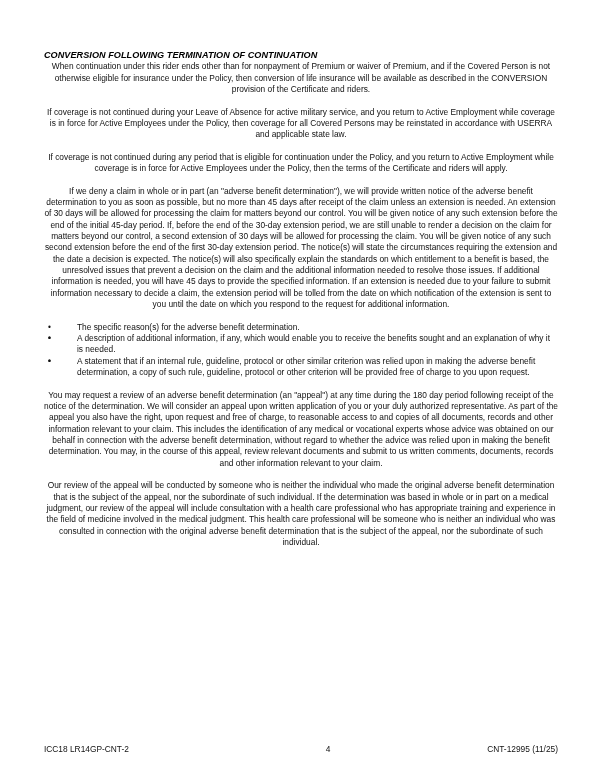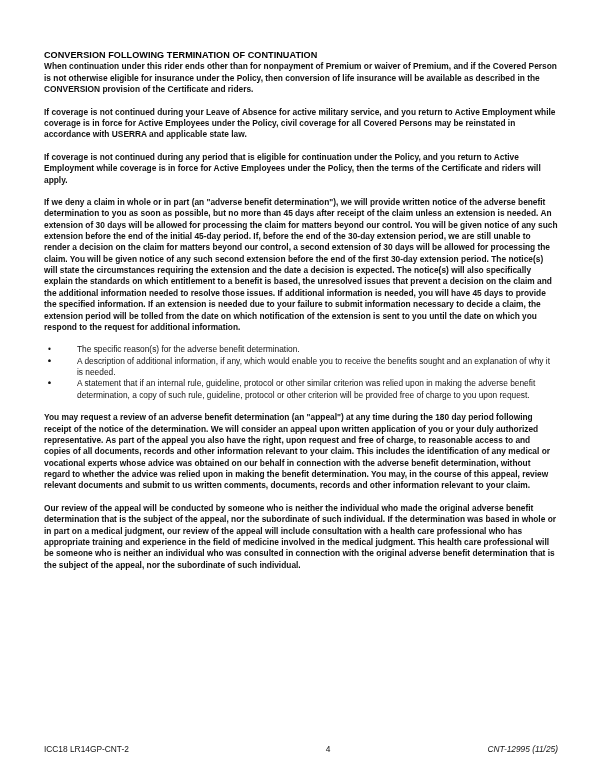--- a/index.html
+++ b/index.html
@@ -29,30 +29,30 @@
     width: 514px;
   }
   h2.section-heading {
     font-size: 9.1px;
     line-height: 11.4px;
     font-weight: bold;
     margin: 0;
     padding: 0;
     letter-spacing: 0.05px;
     color: #000000;
+    font-style: italic;
   }
   p.body-text {
     font-size: 8.35px;
     line-height: 11.35px;
     margin: 0;
     padding: 0;
-    text-align: left;
+    text-align: center;
     color: #111111;
     letter-spacing: 0.005px;
-    font-weight: bold;
   }
   .gap {
     height: 11.2px;
   }
   ul.bullet-list {
     margin: 0;
     padding: 0;
     list-style: none;
   }
   ul.bullet-list li {
@@ -86,35 +86,34 @@
     flex: 0 0 auto;
     text-align: left;
   }
   .footer .f-center {
     flex: 1 1 auto;
     text-align: center;
     padding-left: 40px;
   }
   .footer .f-right {
     flex: 0 0 auto;
-    font-style: italic;
   }
 </style>
 </head>
 <body>
 
 <div class="page">
   <div class="content">
 
     <h2 class="section-heading">CONVERSION FOLLOWING TERMINATION OF CONTINUATION</h2>
     <p class="body-text">When continuation under this rider ends other than for nonpayment of Premium or waiver of Premium, and if the Covered Person is not otherwise eligible for insurance under the Policy, then conversion of life insurance will be available as described in the CONVERSION provision of the Certificate and riders.</p>
 
     <div class="gap"></div>
 
-    <p class="body-text">If coverage is not continued during your Leave of Absence for active military service, and you return to Active Employment while coverage is in force for Active Employees under the Policy, civil coverage for all Covered Persons may be reinstated in accordance with USERRA and applicable state law.</p>
+    <p class="body-text">If coverage is not continued during your Leave of Absence for active military service, and you return to Active Employment while coverage is in force for Active Employees under the Policy, then coverage for all Covered Persons may be reinstated in accordance with USERRA and applicable state law.</p>
 
     <div class="gap"></div>
 
     <p class="body-text">If coverage is not continued during any period that is eligible for continuation under the Policy, and you return to Active Employment while coverage is in force for Active Employees under the Policy, then the terms of the Certificate and riders will apply.</p>
 
     <div class="gap"></div>
 
     <p class="body-text">If we deny a claim in whole or in part (an "adverse benefit determination"), we will provide written notice of the adverse benefit determination to you as soon as possible, but no more than 45 days after receipt of the claim unless an extension is needed.  An extension of 30 days will be allowed for processing the claim for matters beyond our control.  You will be given notice of any such extension before the end of the initial 45-day period.  If, before the end of the 30-day extension period, we are still unable to render a decision on the claim for matters beyond our control, a second extension of 30 days will be allowed for processing the claim.  You will be given notice of any such second extension before the end of the first 30-day extension period.  The notice(s) will state the circumstances requiring the extension and the date a decision is expected.  The notice(s) will also specifically explain the standards on which entitlement to a benefit is based, the unresolved issues that prevent a decision on the claim and the additional information needed to resolve those issues.  If additional information is needed, you will have 45 days to provide the specified information.  If an extension is needed due to your failure to submit information necessary to decide a claim, the extension period will be tolled from the date on which notification of the extension is sent to you until the date on which you respond to the request for additional information.</p>
 
     <div class="gap"></div>

